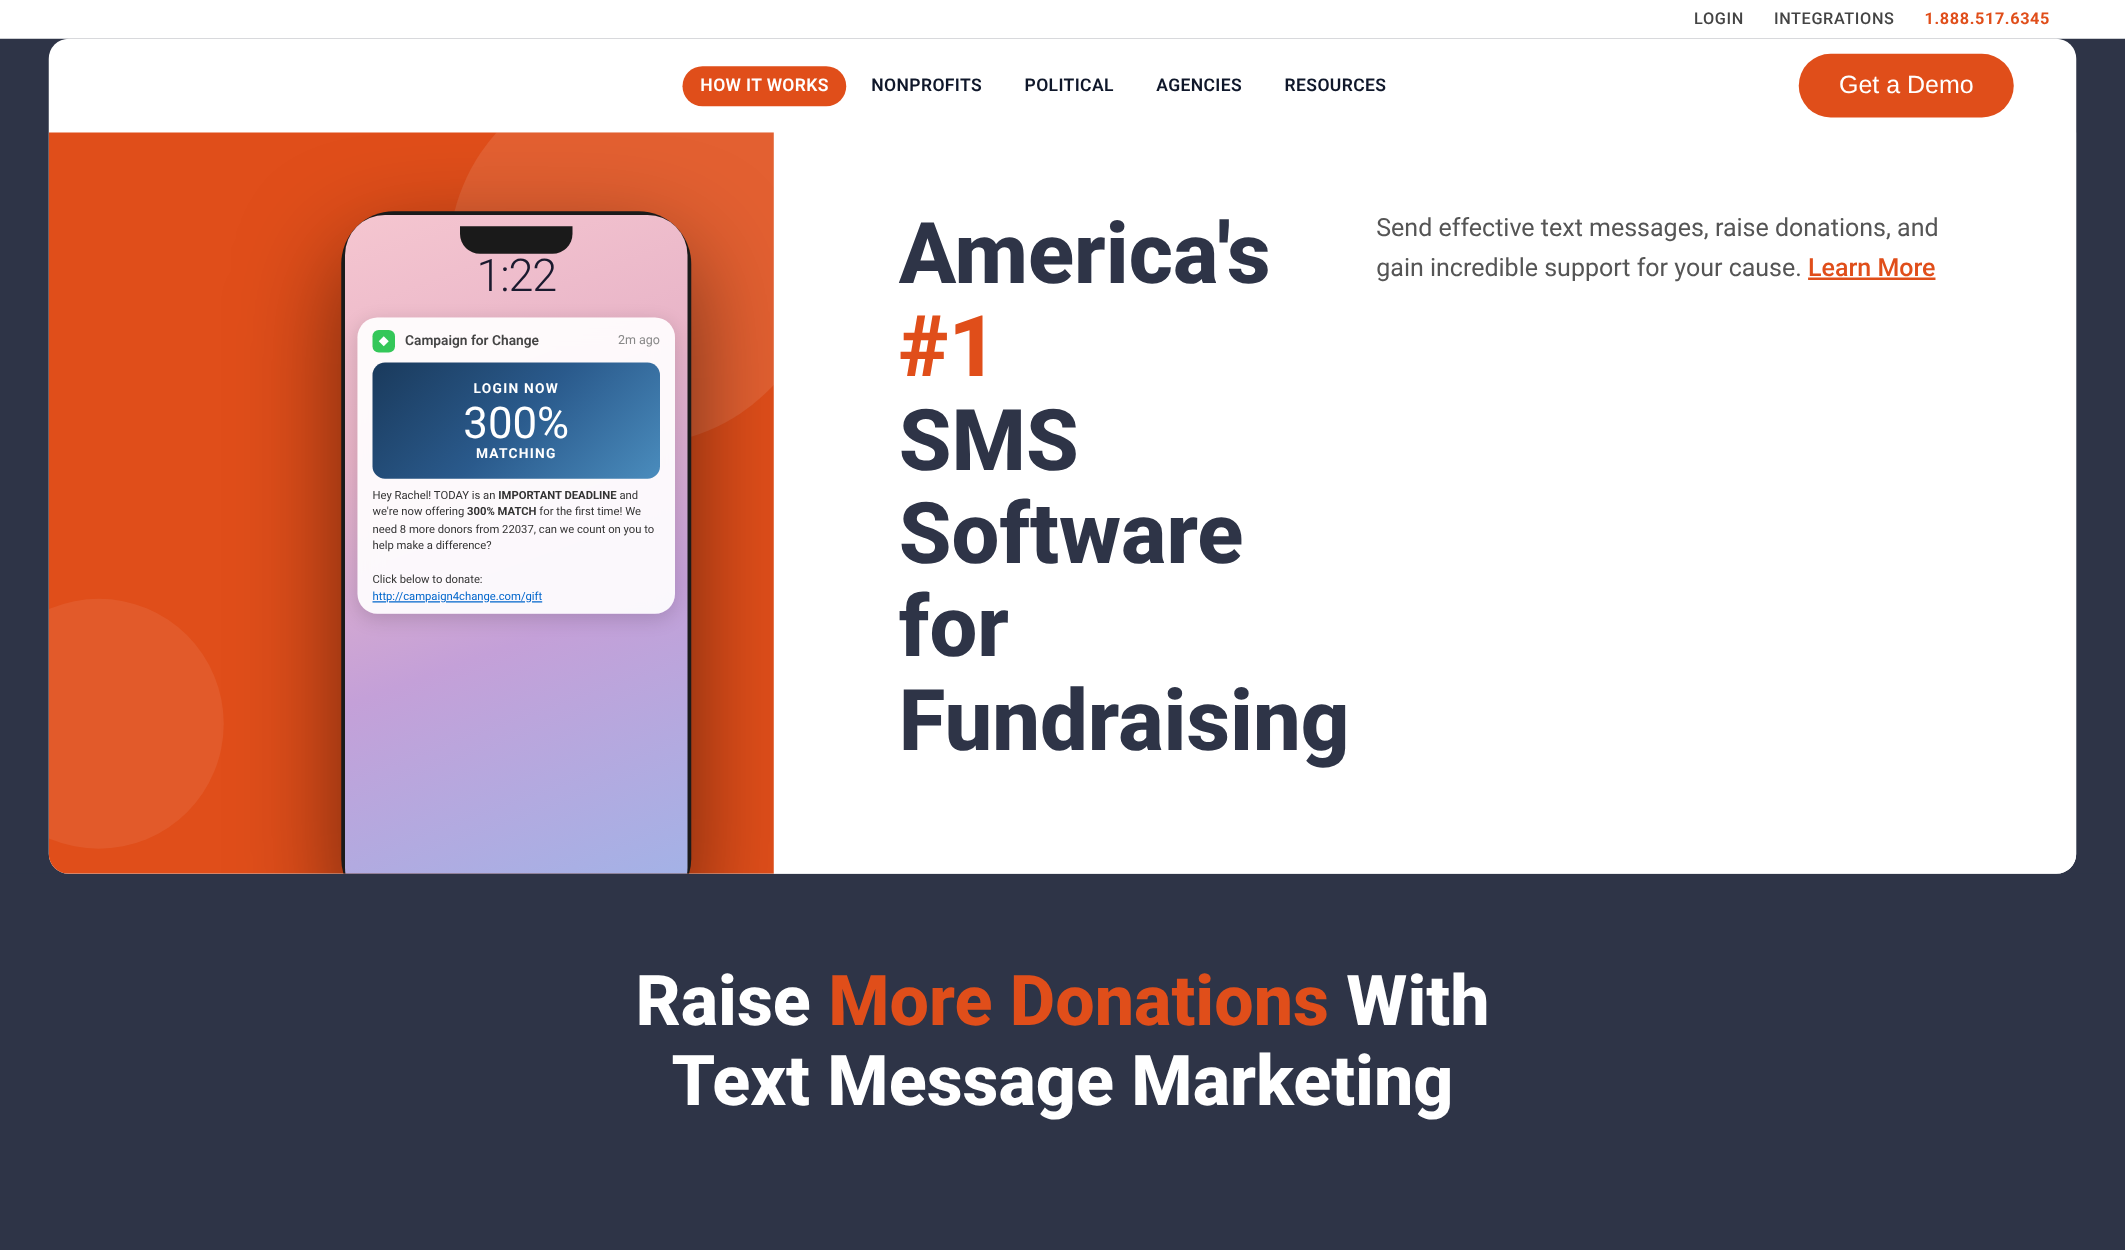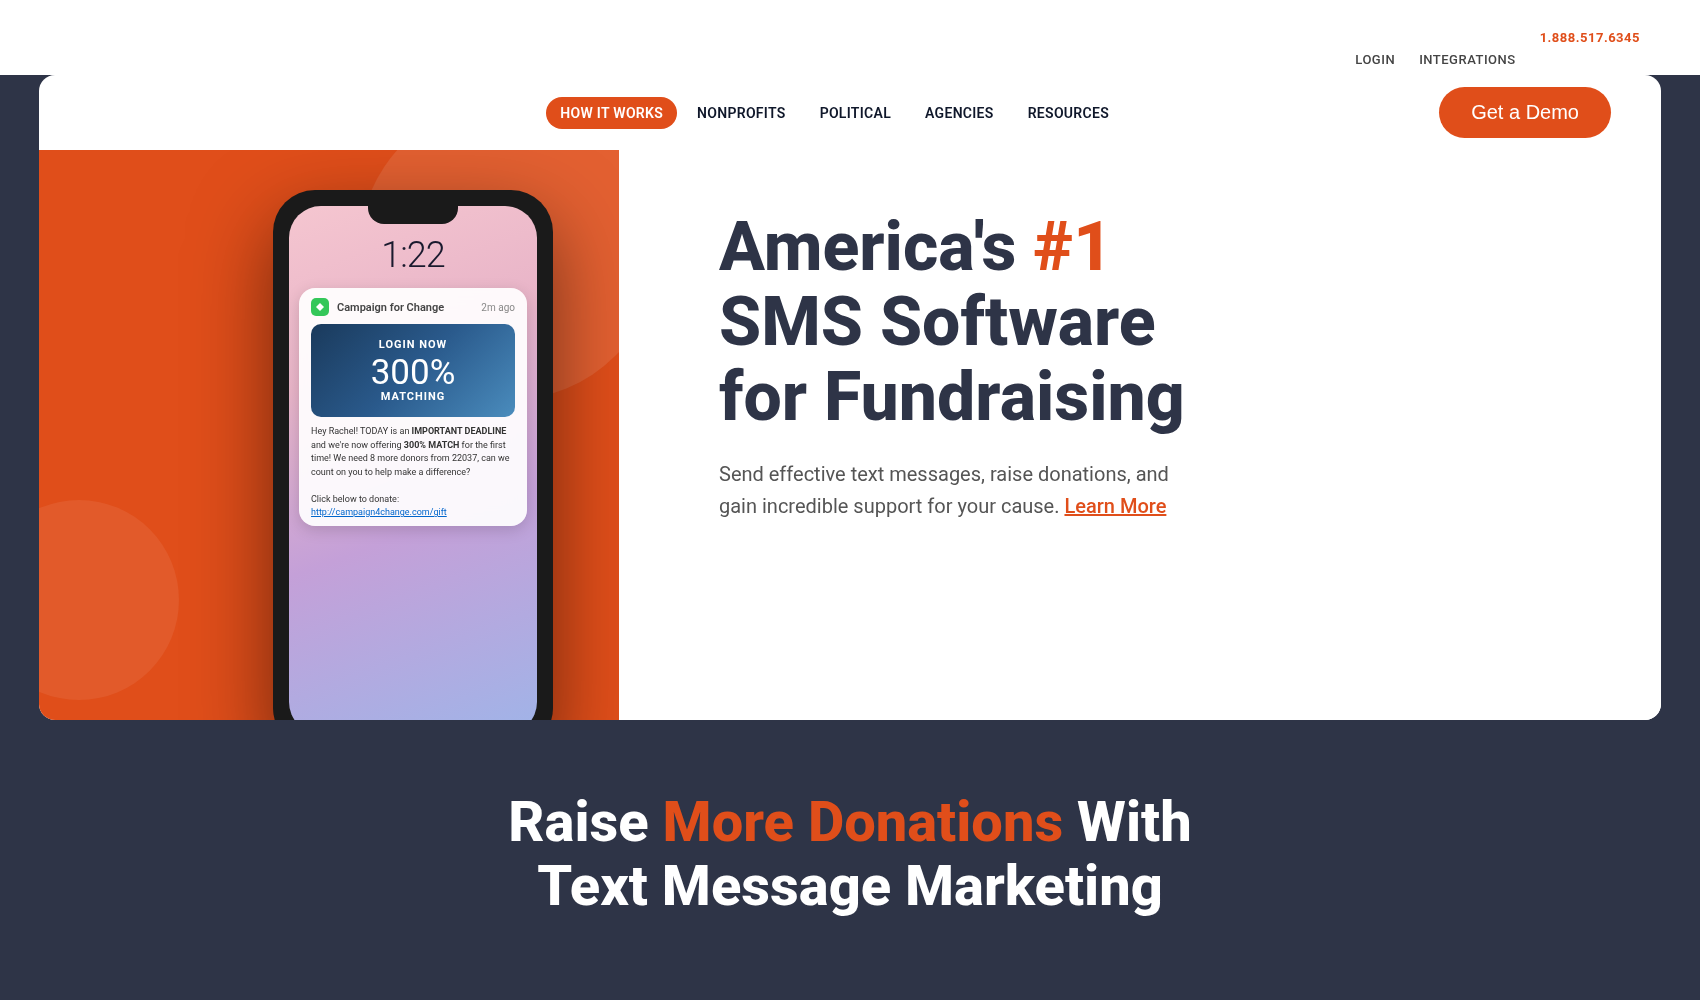--- a/index.html
+++ b/index.html
@@ -21,21 +21,20 @@
       padding: 8px 60px;
       gap: 24px;
     }
 
     .top-bar-link {
       font-size: 13px;
       color: #444;
       text-decoration: none;
       letter-spacing: 0.5px;
       font-weight: 500;
-      margin-top: 44px;
     }
 
     .top-bar-phone {
       font-size: 13px;
       color: #e04e1a;
       font-weight: 700;
       letter-spacing: 0.5px;
     }
 
     
@@ -139,21 +138,21 @@
       left: 50%;
       transform: translateX(-20%);
       z-index: 5;
     }
 
     .phone-outer {
       width: 280px;
       height: 560px;
       background: #1a1a1a;
       border-radius: 42px;
-      padding: 16px;
+      padding: 3px;
       box-shadow: 0 30px 80px rgba(0,0,0,0.5);
       position: relative;
     }
 
     .phone-notch {
       position: absolute;
       top: 12px;
       left: 50%;
       transform: translateX(-50%);
       width: 90px;
@@ -274,22 +273,22 @@
     .notif-link {
       color: #0066cc;
       font-size: 9px;
       text-decoration: underline;
     }
 
     
     .hero-right {
       flex: 1;
       display: flex;
-      flex-direction: column;
-      justify-content: flex-start;
+      flex-direction: row;
+      justify-content: center;
       padding: 60px 80px 60px 100px;
       background: #fff;
     }
 
     .hero-title {
       font-size: 68px;
       font-weight: 800;
       color: #2e3447;
       line-height: 1.1;
       margin-bottom: 24px;

